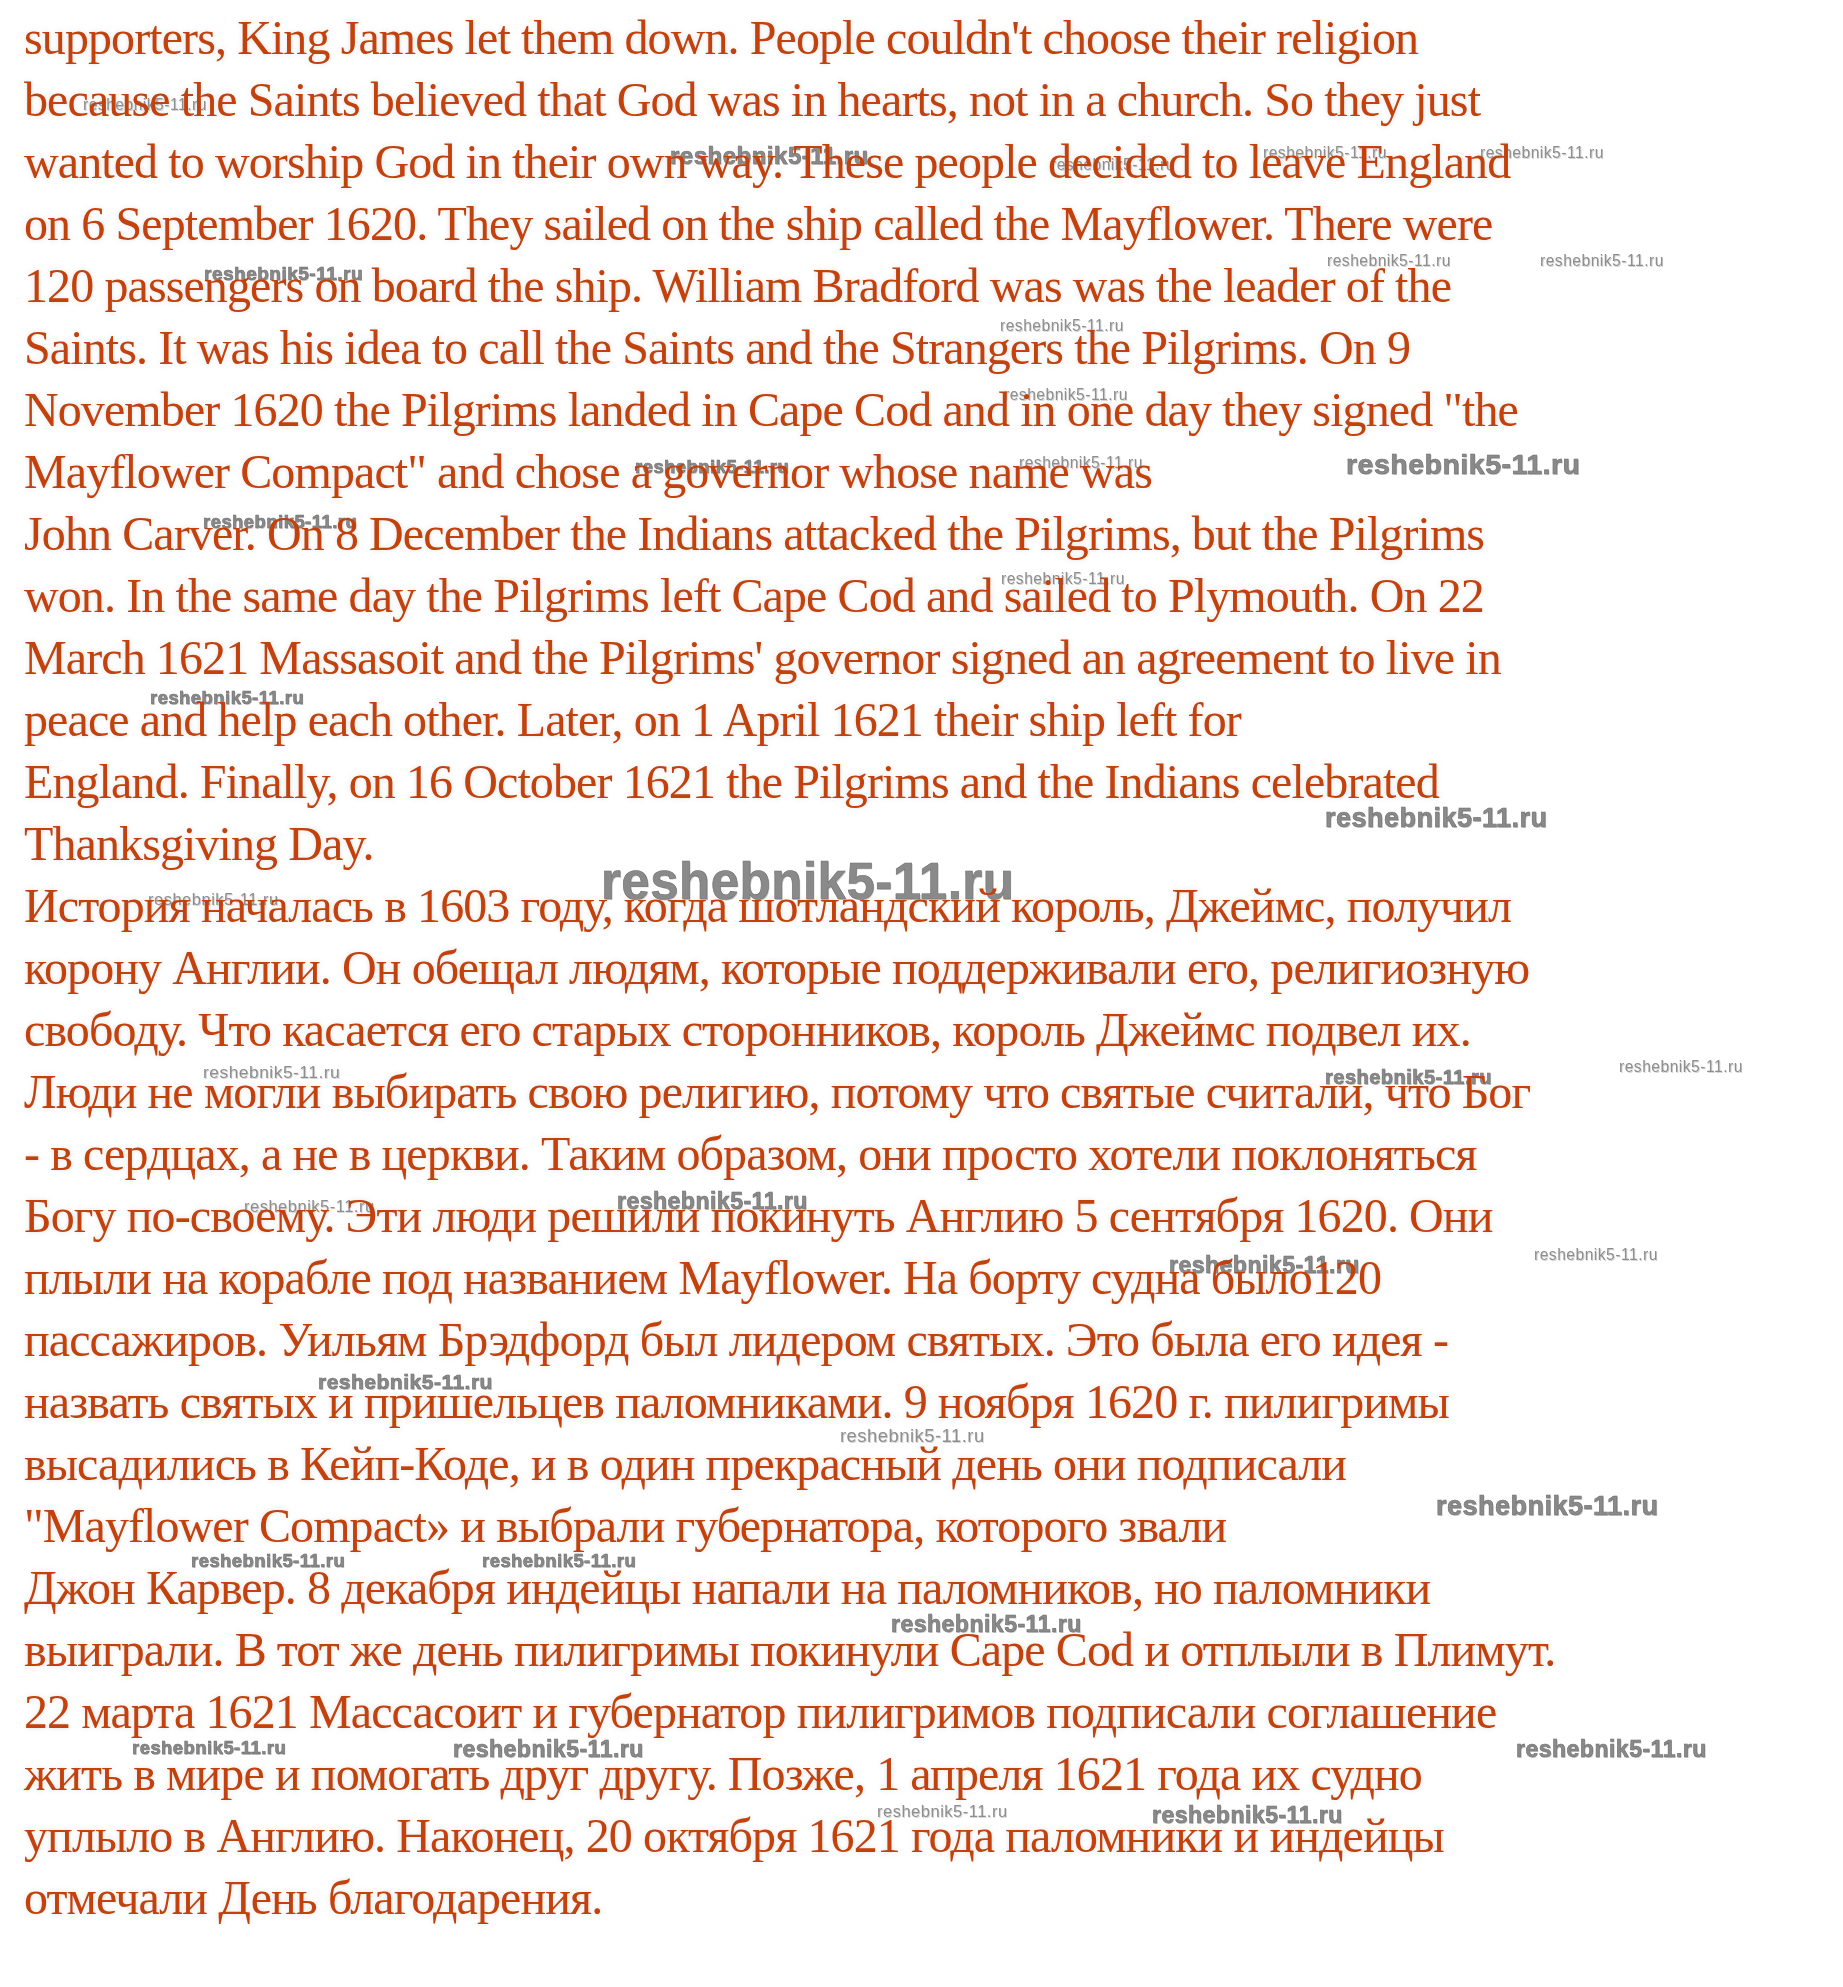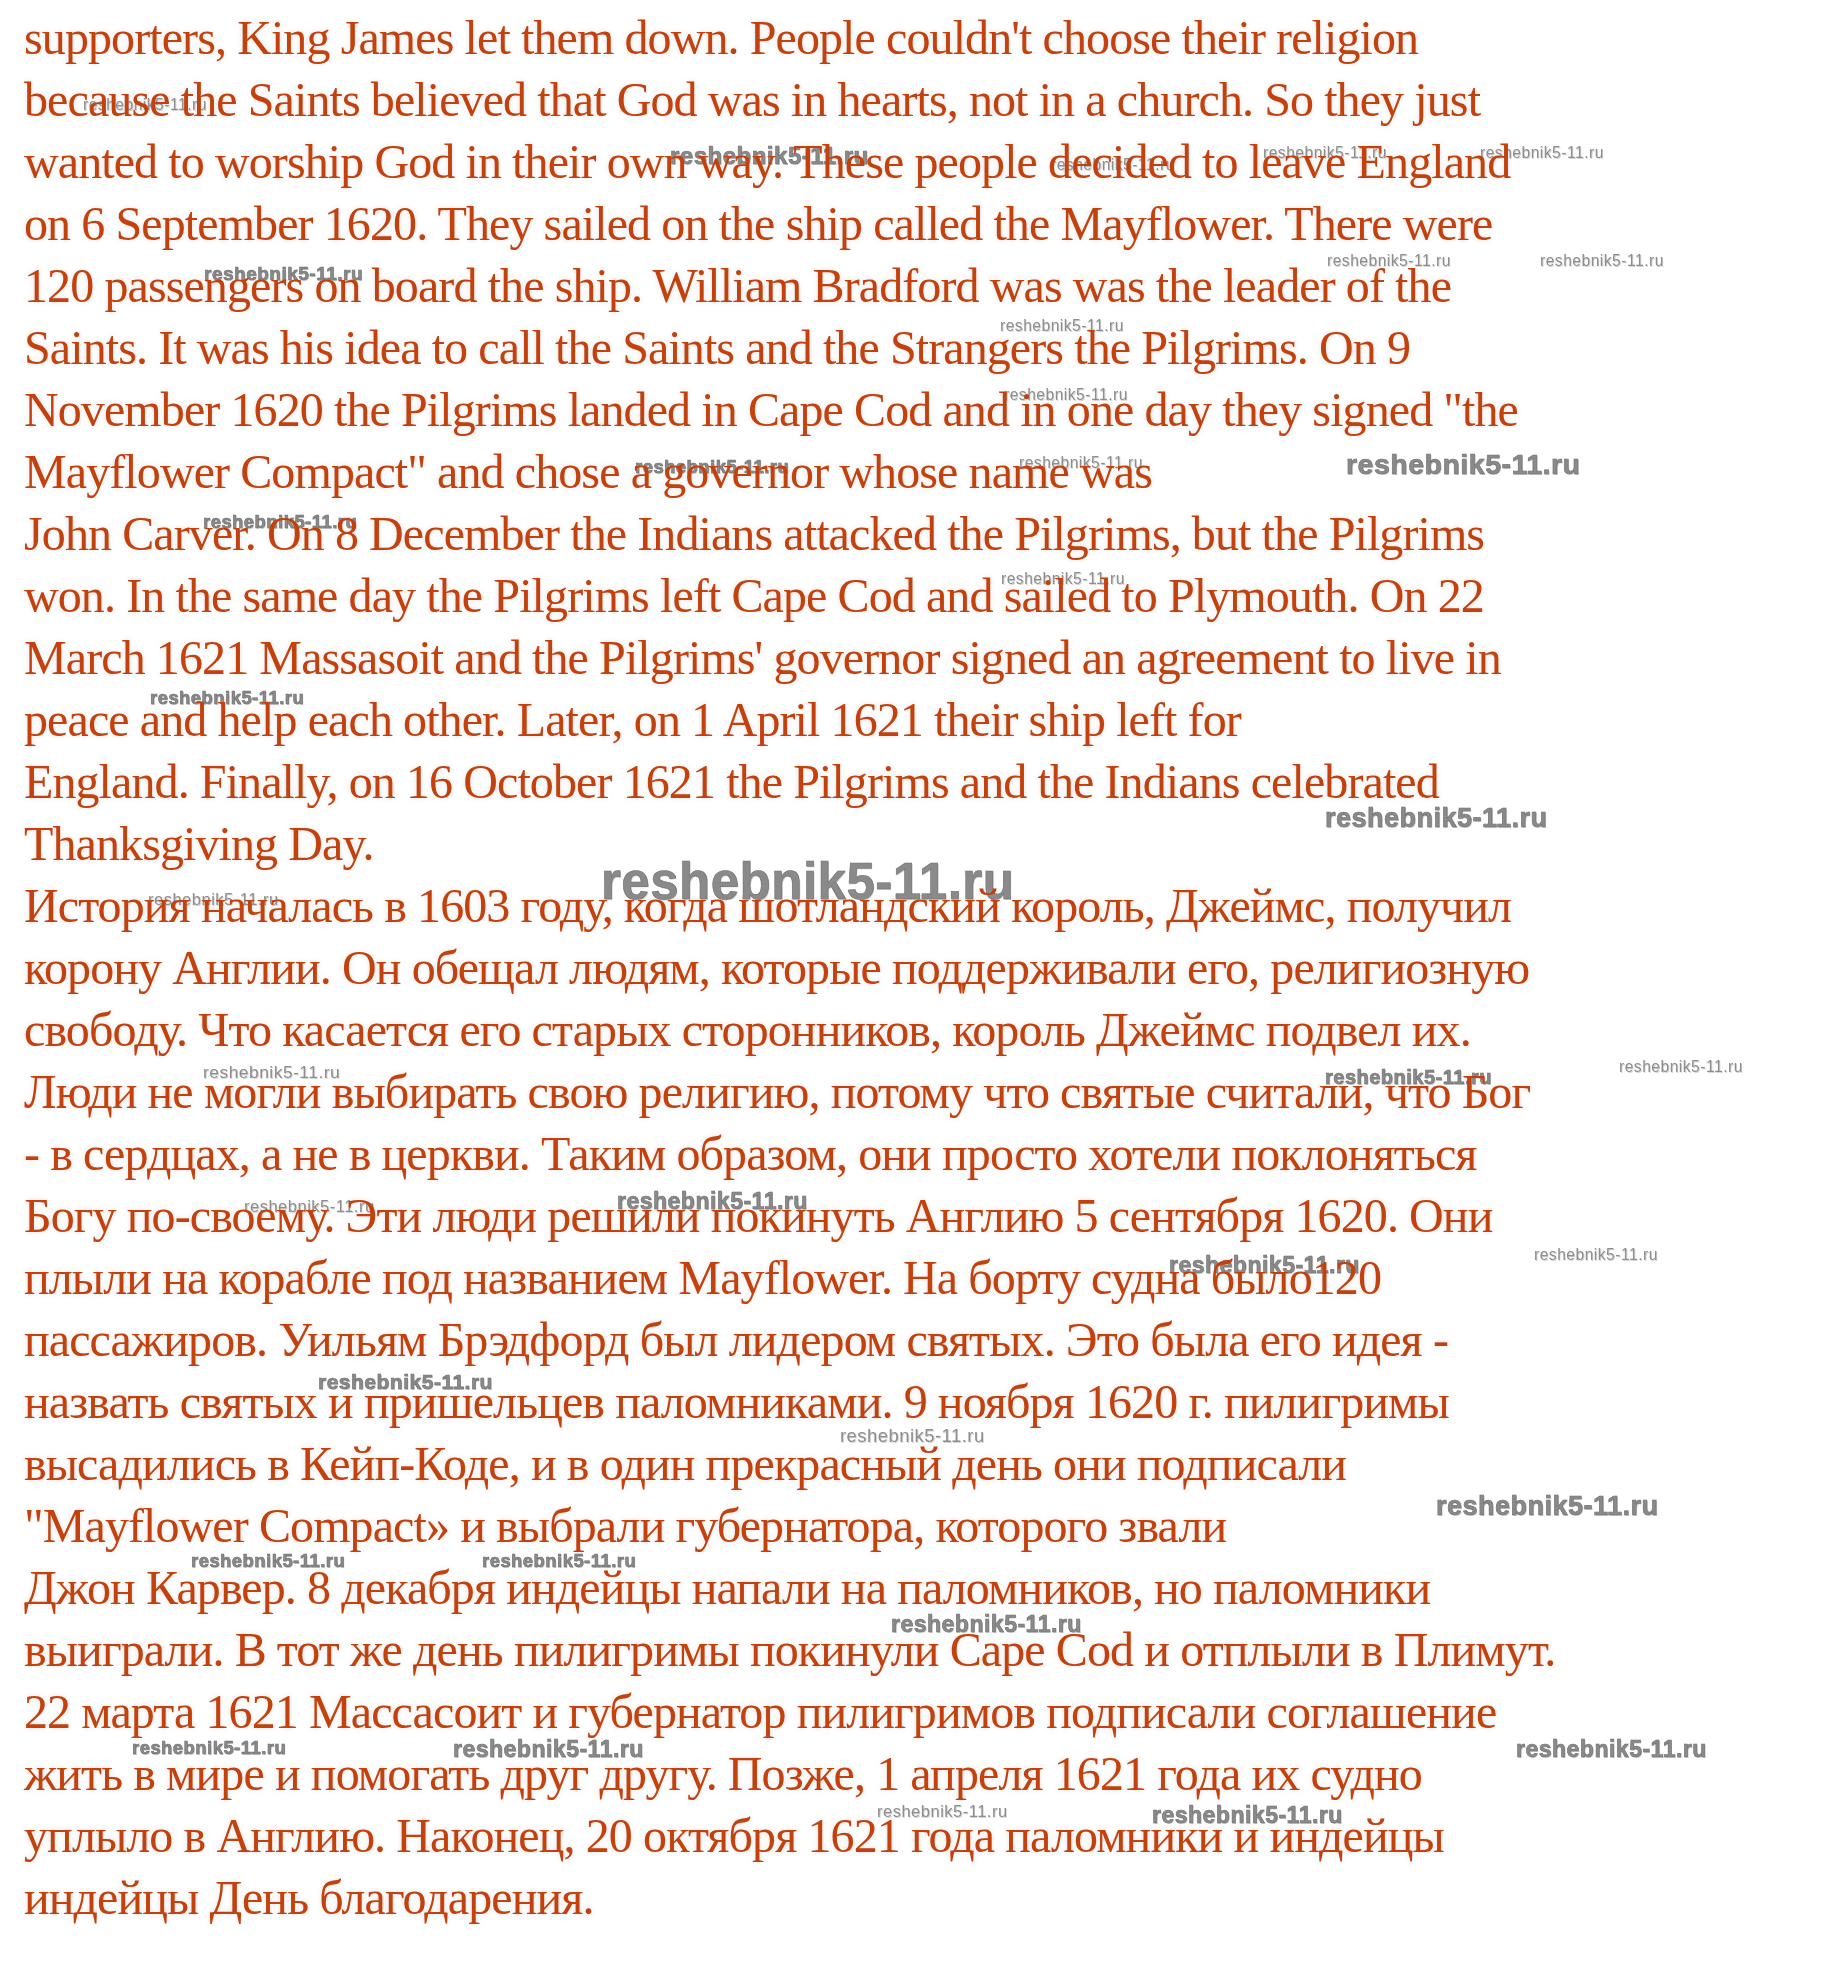--- a/index.html
+++ b/index.html
@@ -109,16 +109,16 @@
       <div class="line">плыли на корабле под названием Mayflower. На борту судна было120</div>
       <div class="line">пассажиров. Уильям Брэдфорд был лидером святых. Это была его идея -</div>
       <div class="line">назвать святых и пришельцев паломниками. 9 ноября 1620 г. пилигримы</div>
       <div class="line">высадились в Кейп-Коде, и в один прекрасный день они подписали</div>
       <div class="line">"Mayflower Compact» и выбрали губернатора, которого звали</div>
       <div class="line">Джон Карвер. 8 декабря индейцы напали на паломников, но паломники</div>
       <div class="line">выиграли. В тот же день пилигримы покинули Cape Cod и отплыли в Плимут.</div>
       <div class="line">22 марта 1621 Массасоит и губернатор пилигримов подписали соглашение</div>
       <div class="line">жить в мире и помогать друг другу. Позже, 1 апреля 1621 года их судно</div>
       <div class="line">уплыло в Англию. Наконец, 20 октября 1621 года паломники и индейцы</div>
-      <div class="line">индейцы День благодарения.</div>
+      <div class="line">отмечали День благодарения.</div>
     </div>
 </div>
 
 
 </body></html>

